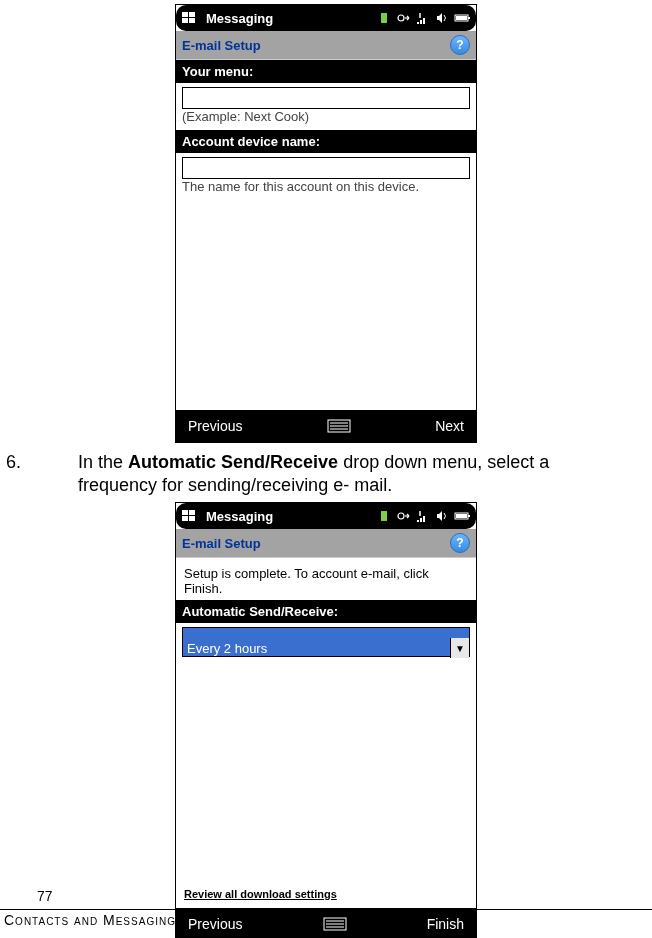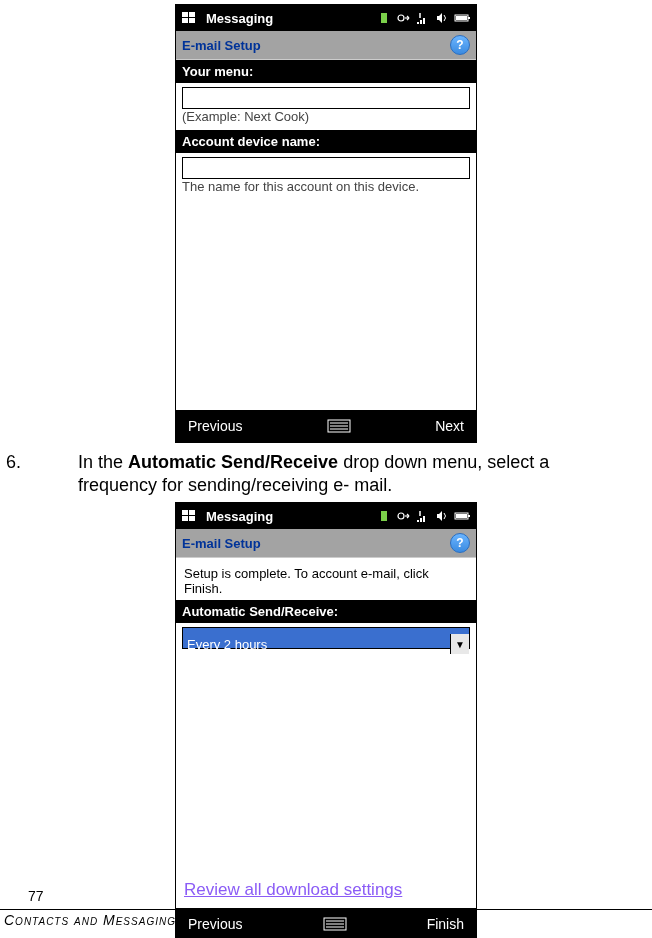--- a/index.html
+++ b/index.html
@@ -26,20 +26,21 @@
     font-size: 13px;
   }
   .status-bar {
     background: #000;
     color: #fff;
     height: 26px;
     display: flex;
     align-items: center;
     padding: 0 4px;
     gap: 6px;
+    border-radius: 10px;
   }
   .status-bar .win-logo {
     width: 18px;
     height: 18px;
     display: inline-flex;
     align-items: center;
     justify-content: center;
   }
   .status-bar .app-name {
     font-weight: bold;
@@ -96,21 +97,21 @@
   }
   .hint {
     color: #444;
     font-size: 13px;
     padding: 0px 6px 6px 6px;
   }
   .select-box {
     width: 100%;
     box-sizing: border-box;
     border: 1px solid #000;
-    height: 22px;
+    height: 30px;
     background: #3a6fcf;
     color: #fff;
     display: flex;
     align-items: center;
     justify-content: space-between;
     padding: 12px 0 0 4px;
     font-size: 13px;
   }
   .select-box .arrow {
     width: 18px;
@@ -135,24 +136,25 @@
   .screen2-body {
     background: #fff;
     display: flex;
     flex-direction: column;
     height: 350px;
   }
   .screen2-body .fill {
     flex: 1;
   }
   .review-link {
-    color: #8b5cf6;
+    color: #000000;
     text-decoration: underline;
     padding: 4px 8px 8px 8px;
-    font-size: 17px;
+    font-size: 11px;
+    font-weight: bold;
   }
   .bottom-bar {
     background: #000;
     color: #fff;
     height: 32px;
     display: flex;
     align-items: center;
     justify-content: space-between;
     padding: 0 12px;
   }
@@ -175,30 +177,29 @@
     text-indent: -36px;
     line-height: 1.25;
   }
   .instruction .num {
     display: inline-block;
     width: 20px;
     margin-right: 16px;
   }
   .page-num {
     position: absolute;
-    left: 28px;
+    left: 37px;
     bottom: 38px;
     font-size: 14px;
   }
   .footer-label {
     position: absolute;
     left: 0;
     bottom: 14px;
     font-family: 'Arial Narrow', Arial, sans-serif;
-    font-style: italic;
     font-variant: small-caps;
     letter-spacing: 1px;
     font-size: 14px;
     padding-left: 4px;
   }
   .footer-line {
     position: absolute;
     left: 0;
     bottom: 32px;
     width: 100%;

